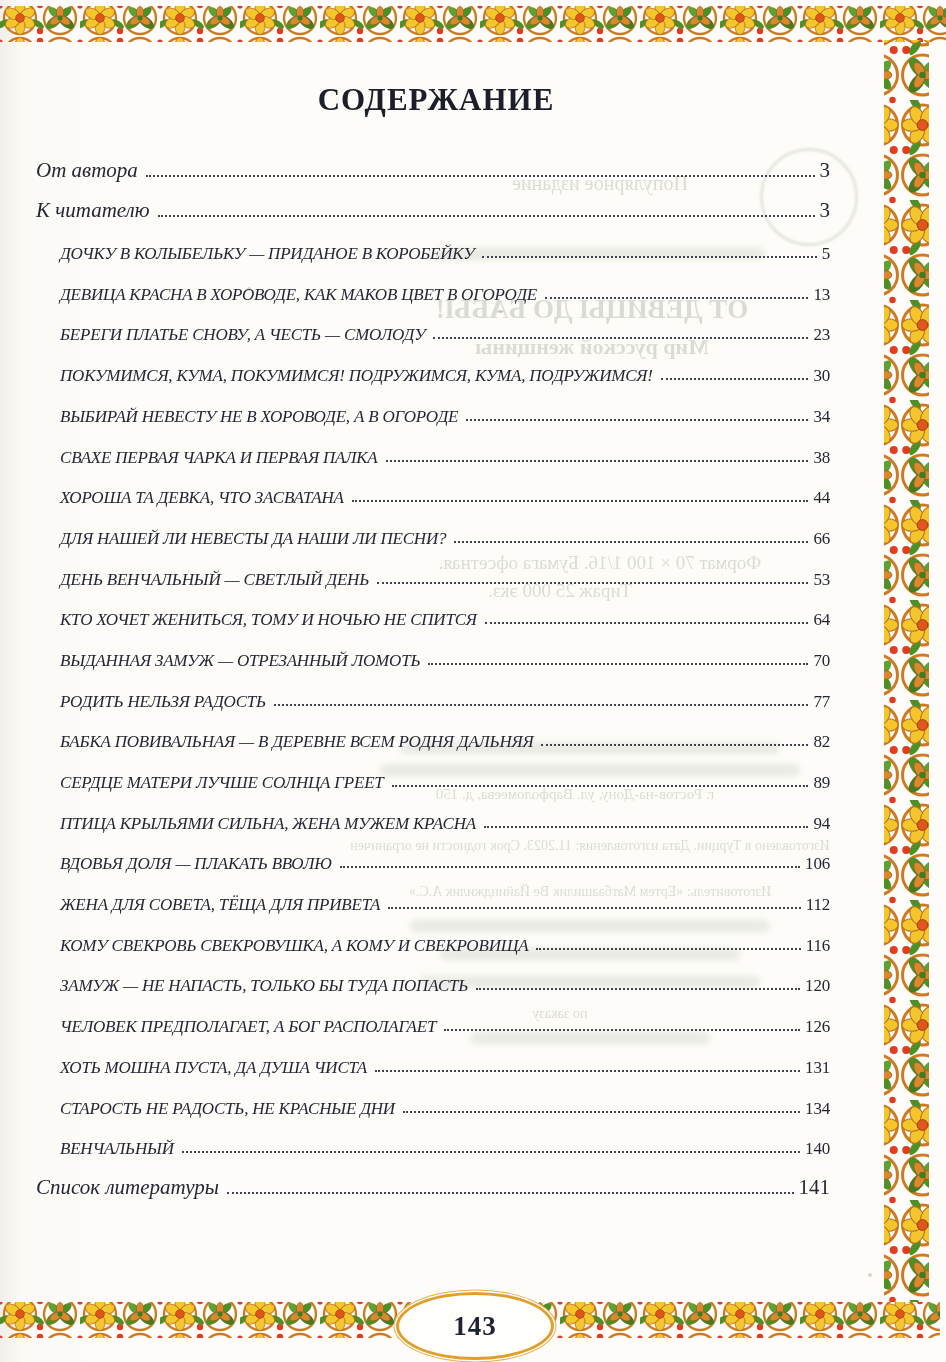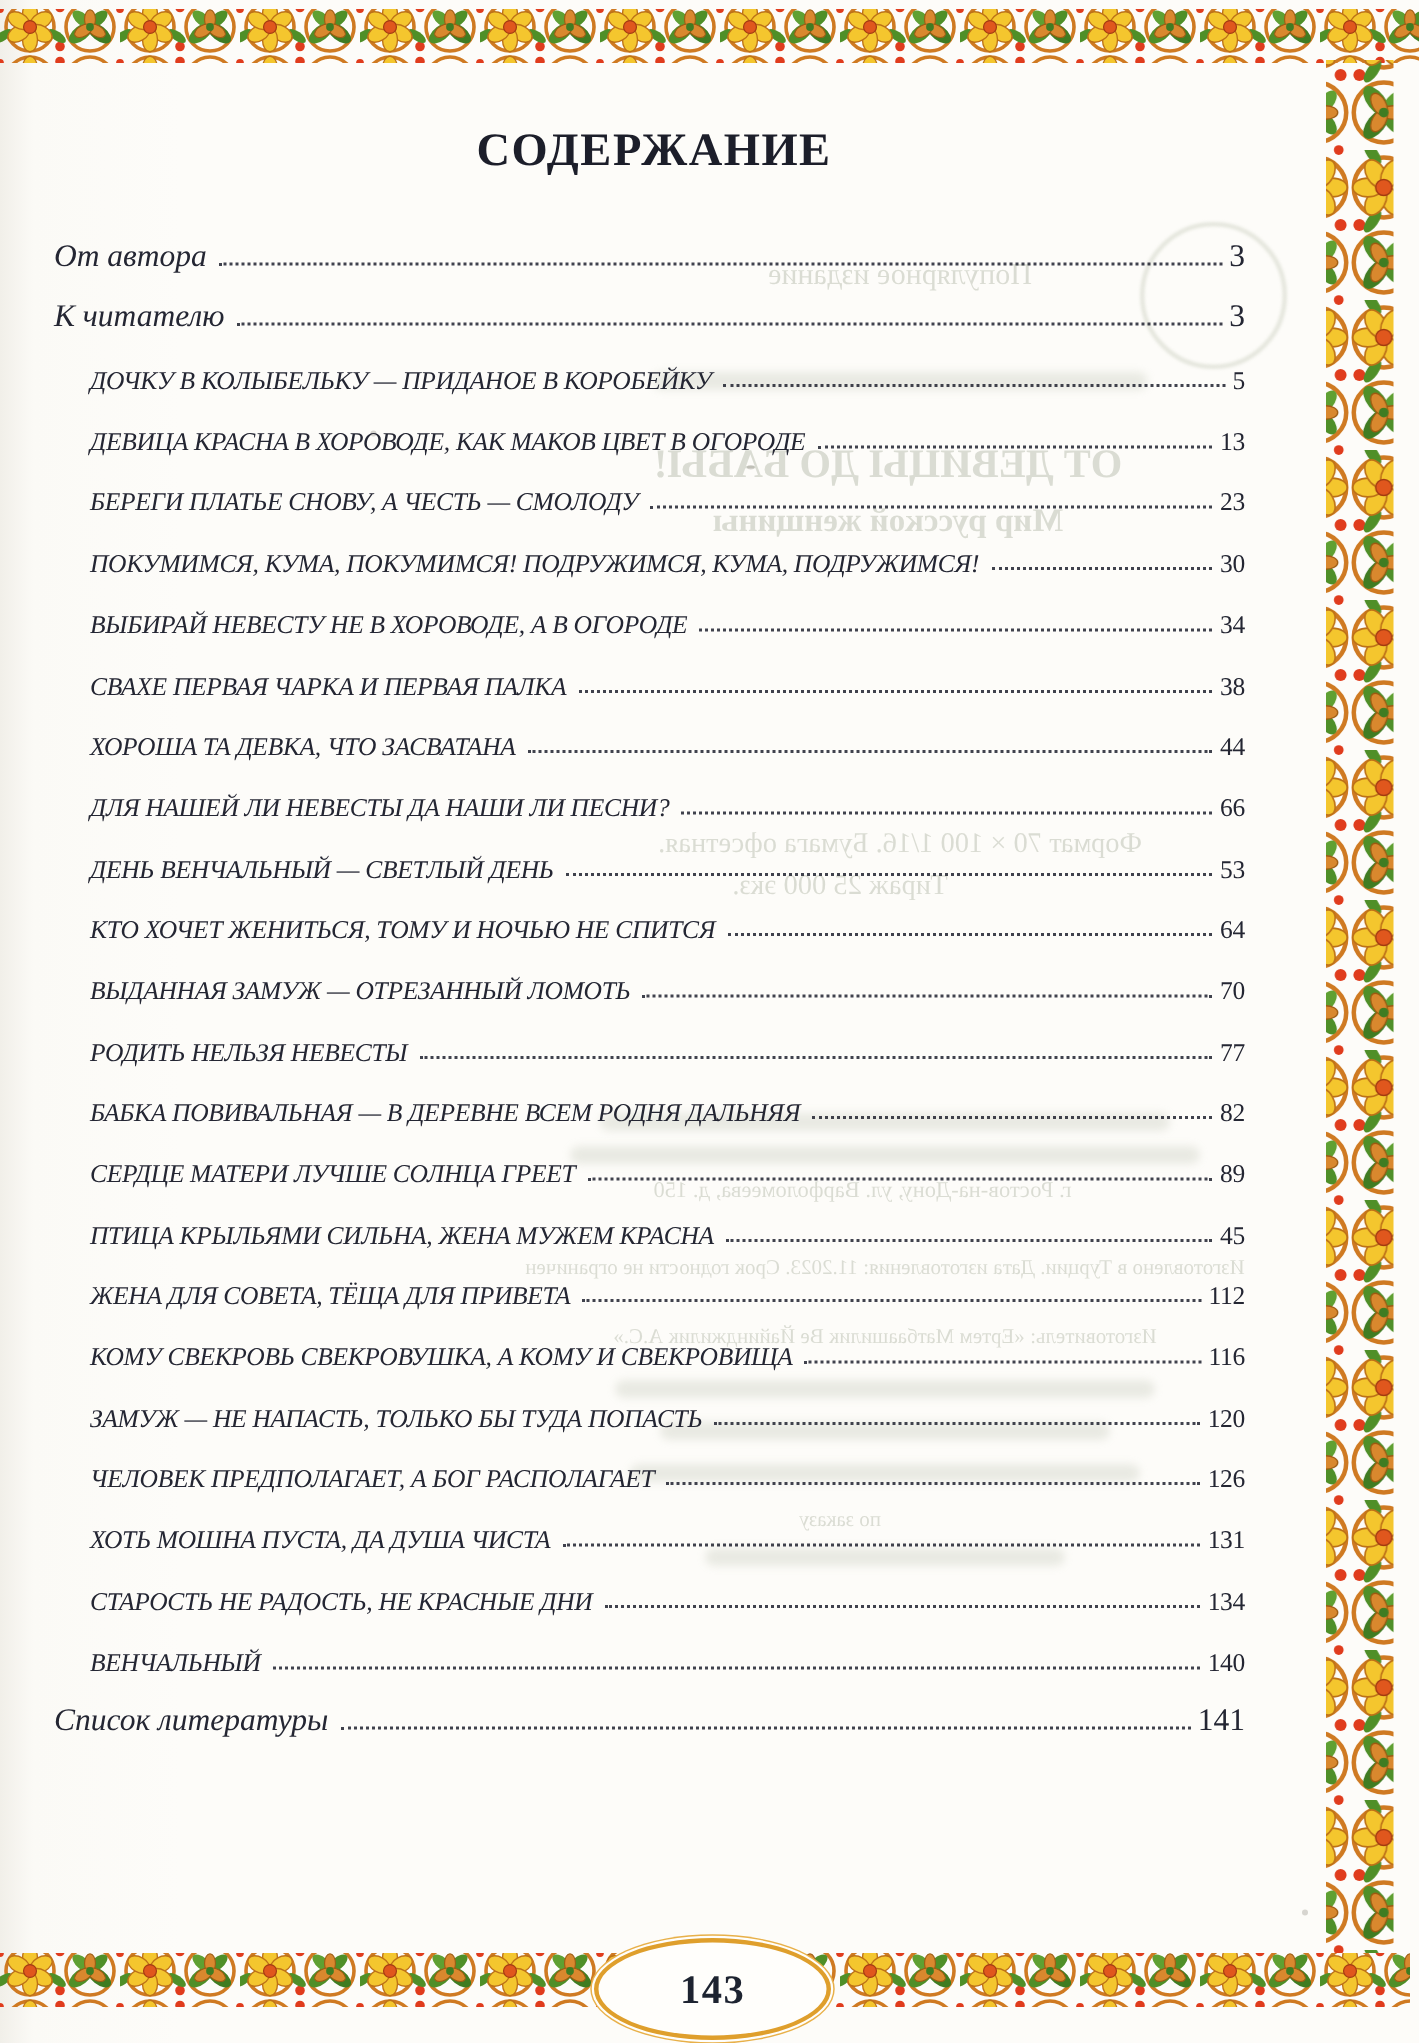--- a/index.html
+++ b/index.html
@@ -196,38 +196,43 @@
         <span class="t">КТО ХОЧЕТ ЖЕНИТЬСЯ, ТОМУ И НОЧЬЮ НЕ СПИТСЯ</span>
         <span class="dots"></span>
         <span class="p">64</span>
       </div>
       <div class="toc-row caps">
         <span class="t">ВЫДАННАЯ ЗАМУЖ — ОТРЕЗАННЫЙ ЛОМОТЬ</span>
         <span class="dots"></span>
         <span class="p">70</span>
       </div>
       <div class="toc-row caps">
-        <span class="t">РОДИТЬ НЕЛЬЗЯ НЕВЕСТЫ</span>
+        <span class="t">РОДИТЬ НЕЛЬЗЯ РАДОСТЬ</span>
         <span class="dots"></span>
         <span class="p">77</span>
       </div>
       <div class="toc-row caps">
         <span class="t">БАБКА ПОВИВАЛЬНАЯ — В ДЕРЕВНЕ ВСЕМ РОДНЯ ДАЛЬНЯЯ</span>
         <span class="dots"></span>
         <span class="p">82</span>
       </div>
       <div class="toc-row caps">
         <span class="t">СЕРДЦЕ МАТЕРИ ЛУЧШЕ СОЛНЦА ГРЕЕТ</span>
         <span class="dots"></span>
         <span class="p">89</span>
       </div>
       <div class="toc-row caps">
         <span class="t">ПТИЦА КРЫЛЬЯМИ СИЛЬНА, ЖЕНА МУЖЕМ КРАСНА</span>
         <span class="dots"></span>
-        <span class="p">45</span>
+        <span class="p">94</span>
+      </div>
+      <div class="toc-row caps">
+        <span class="t">ВДОВЬЯ ДОЛЯ — ПЛАКАТЬ ВВОЛЮ</span>
+        <span class="dots"></span>
+        <span class="p">106</span>
       </div>
       <div class="toc-row caps">
         <span class="t">ЖЕНА ДЛЯ СОВЕТА, ТЁЩА ДЛЯ ПРИВЕТА</span>
         <span class="dots"></span>
         <span class="p">112</span>
       </div>
       <div class="toc-row caps">
         <span class="t">КОМУ СВЕКРОВЬ СВЕКРОВУШКА, А КОМУ И СВЕКРОВИЩА</span>
         <span class="dots"></span>
         <span class="p">116</span>

